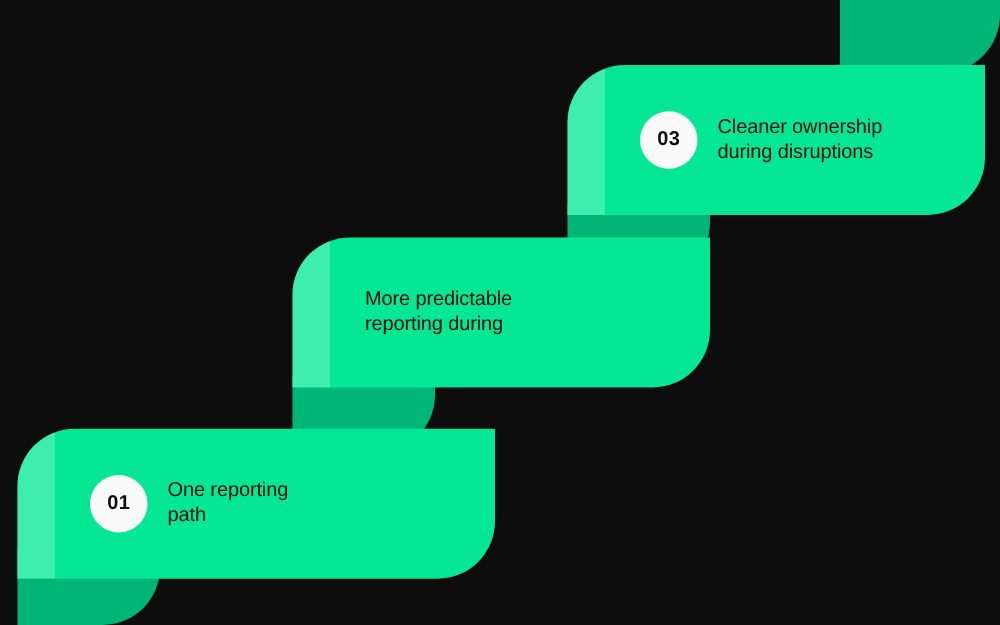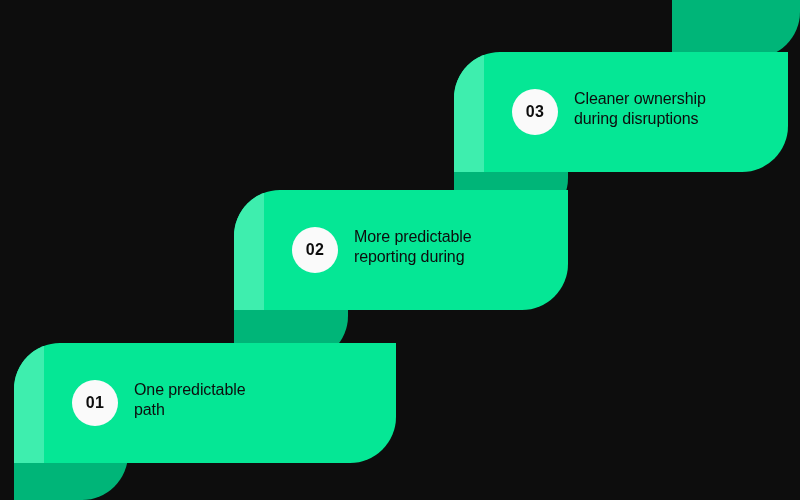--- a/index.html
+++ b/index.html
@@ -55,20 +55,21 @@
     bottom: 0;
     width: 30px;
     background: var(--edge, #3eeeae);
     border-top-left-radius: 46px;
     pointer-events: none;
   }
 
   .step-inner {
     position: relative;
     display: flex;
+    align-items: center;
     gap: 16px;
     padding-left: 58px;
     z-index: 2;
   }
 
   .badge {
     flex: 0 0 auto;
     width: 46px;
     height: 46px;
     border-radius: 50%;
@@ -105,29 +106,28 @@
       <div class="badge">03</div>
       <div class="step-text">Cleaner ownership
 during disruptions</div>
     </div>
   </div>
 
   <div class="riser bottom" style="left: 234px; top: 302px; width: 114px; height: 60px;"></div>
   <div class="step" style="left: 234px; top: 190px; width: 334px; height: 120px;">
     <div class="step-edge"></div>
     <div class="step-inner">
-      <div class="badge">02</div>
       <div class="step-text">More predictable
 reporting during</div>
     </div>
   </div>
 
   <div class="riser bottom" style="left: 14px; top: 440px; width: 114px; height: 60px;"></div>
   <div class="step" style="left: 14px; top: 343px; width: 382px; height: 120px;">
     <div class="step-edge"></div>
     <div class="step-inner">
       <div class="badge">01</div>
-      <div class="step-text">One predictable
+      <div class="step-text">One reporting
 path</div>
     </div>
   </div>
 
 </div>
 
 </body></html>

